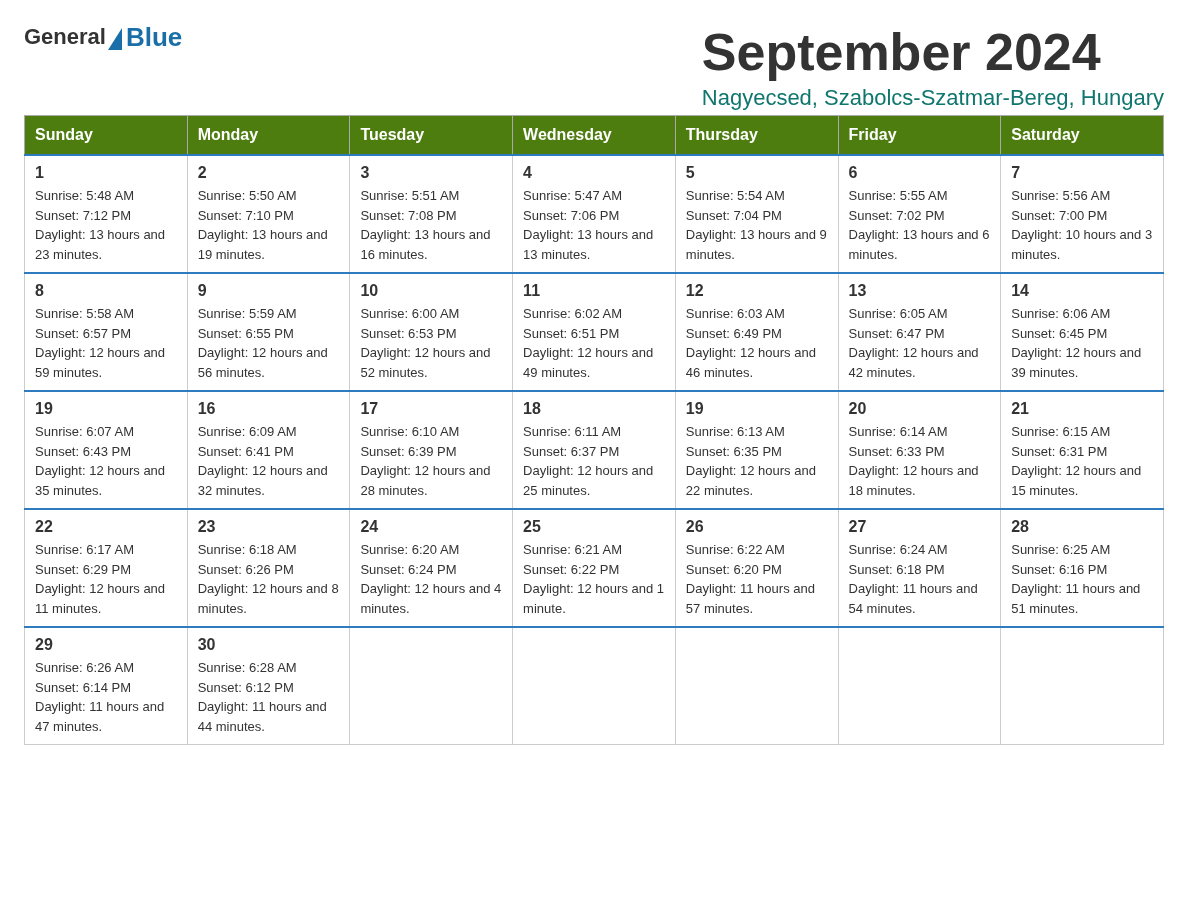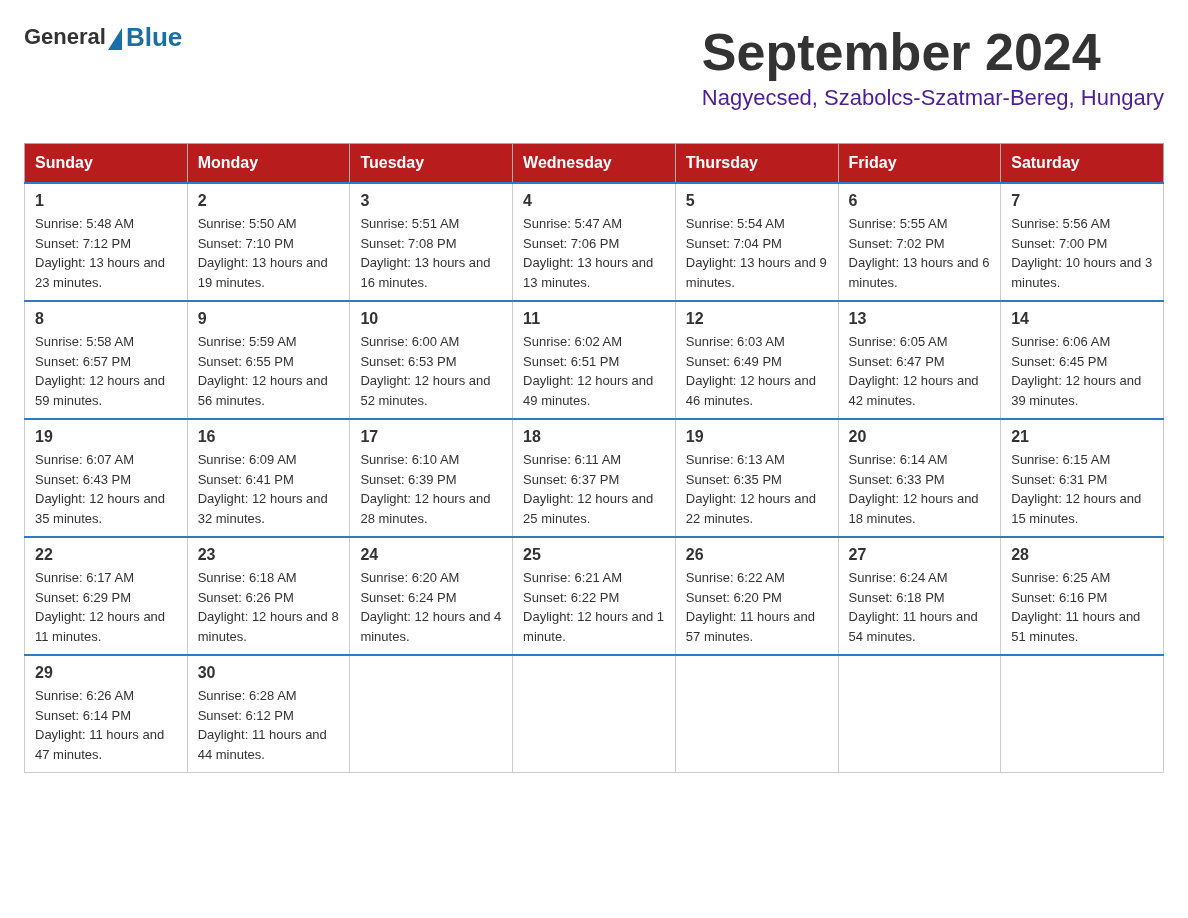--- a/index.html
+++ b/index.html
@@ -7,21 +7,21 @@
       font-family: Arial, sans-serif;
       background: #fff;
       padding: 24px;
       width: 1188px;
       min-height: 918px;
     }
     .header {
       display: flex;
       justify-content: space-between;
       align-items: flex-start;
-      margin-bottom: 32px;
+      margin-bottom: 4px;
     }
     .logo {
       display: flex;
       flex-direction: column;
       align-items: flex-start;
     }
     .logo-text {
       display: flex;
       align-items: center;
       font-size: 22px;
@@ -49,30 +49,30 @@
     .title-area {
     }
     .month-title {
       font-size: 52px;
       font-weight: bold;
       color: #333;
       line-height: 1.1;
     }
     .location-title {
       font-size: 22px;
-      color: #4c1d95;
+      color: #0f766e;
       margin-top: 4px;
     }
     .calendar {
       width: 100%;
       border-collapse: collapse;
       border: 1px solid #aaa;
     }
     .calendar thead tr {
-      background-color: #b91c1c;
+      background-color: #4d7c0f;
     }
     .calendar thead th {
       color: #fff;
       font-size: 16px;
       font-weight: bold;
       padding: 10px 10px;
       text-align: left;
       border: 1px solid #aaa;
     }
     .calendar tbody tr {

